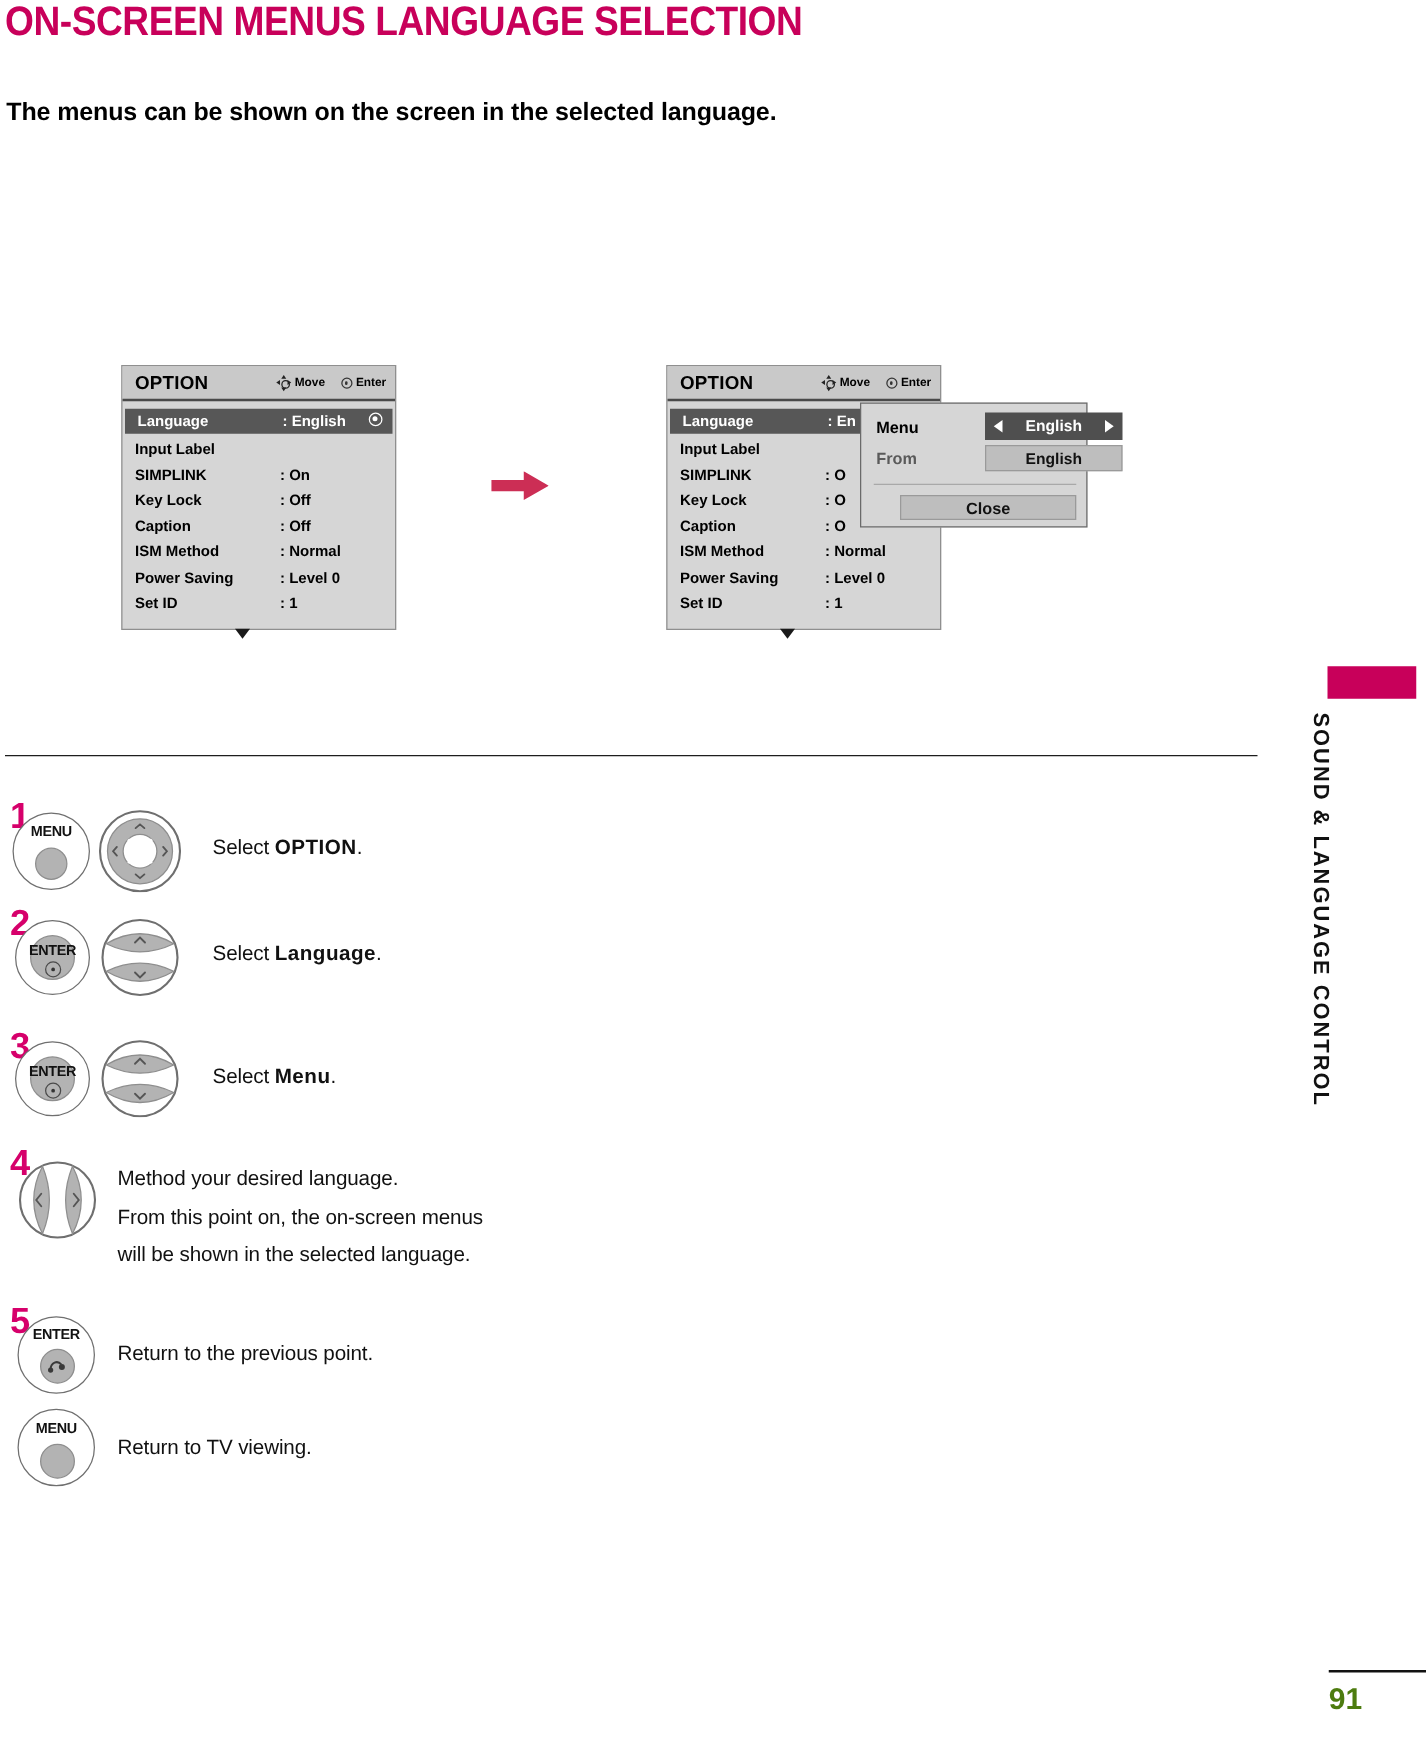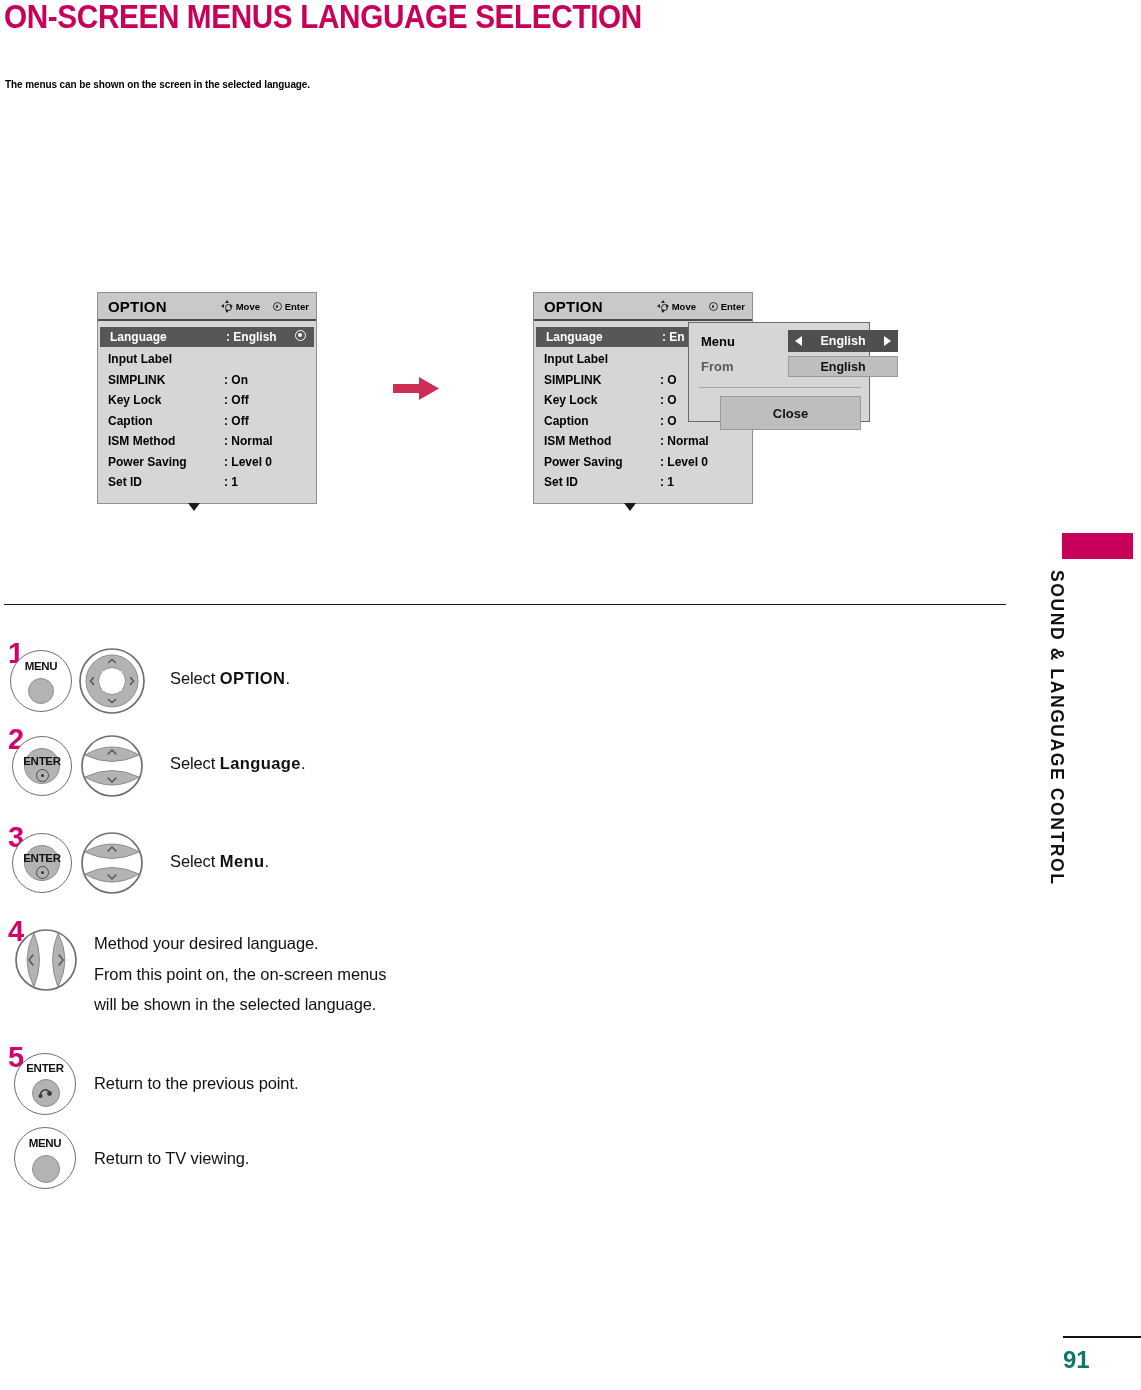--- a/index.html
+++ b/index.html
@@ -18,21 +18,21 @@
     position:absolute; left:4px; top:-2px;
     font-size:33px; font-weight:bold;
     letter-spacing:-0.4px;
     color:#c8005a;
     transform:scaleX(0.90);
     transform-origin:left top;
     white-space:nowrap;
   }
   #intro-text {
     position:absolute; left:5px; top:79px;
-    font-size:10px; font-weight:bold;
+    font-size:20px; font-weight:bold;
     letter-spacing:-0.1px;
     white-space:nowrap;
   }
 
   
   .osd {
     position:absolute;
     background:#d6d6d6;
     border:1px solid #8f8f8f;
     font-weight:bold;
@@ -180,21 +180,21 @@
     color:#111; white-space:nowrap;
     transform-origin:left top;
     transform:rotate(90deg);
   }
   #page-rule {
     position:absolute; left:1063px; top:1336px; width:78px; height:2px;
     background:#111;
   }
   #page-number {
     position:absolute; left:1063px; top:1346px;
-    font-size:24px; font-weight:bold; color:#0f766e;
+    font-size:24px; font-weight:bold; color:#4d7c0f;
   }
 </style>
 </head>
 <body>
 
 <div id="page-title">ON-SCREEN MENUS LANGUAGE SELECTION</div>
 <div id="intro-text">The menus can be shown on the screen in the selected language.</div>
 
 <div class="osd" style="left:97px; top:292px; width:220px; height:212px;">
   <div class="osd-header">
@@ -318,21 +318,21 @@
     <i class="pf-arrow-r"></i>
   </div>
 
   <div class="pop-label dim" style="left:12px; top:36px;">From</div>
   <div class="pop-field plain" style="left:64px; top:33px; width:110px; height:21px;">
     <span>English</span>
   </div>
 
   <div class="pop-divider" style="left:10px; top:64px; width:162px;"></div>
 
-  <div class="pop-close" style="left:31px; top:73px; width:141px; height:34px;">
+  <div class="pop-close" style="left:31px; top:73px; width:141px; height:20px;">
     <span>Close</span>
   </div>
 </div>
 
 <div id="mid-divider"></div>
 
 <div class="step">
   <div class="step-num" style="left:8px; top:639px;">1</div>
   <div class="btn-circle" style="left:10px; top:650px; width:62px; height:62px;">
     <div class="btn-lbl" style="top:9px;">MENU</div>

